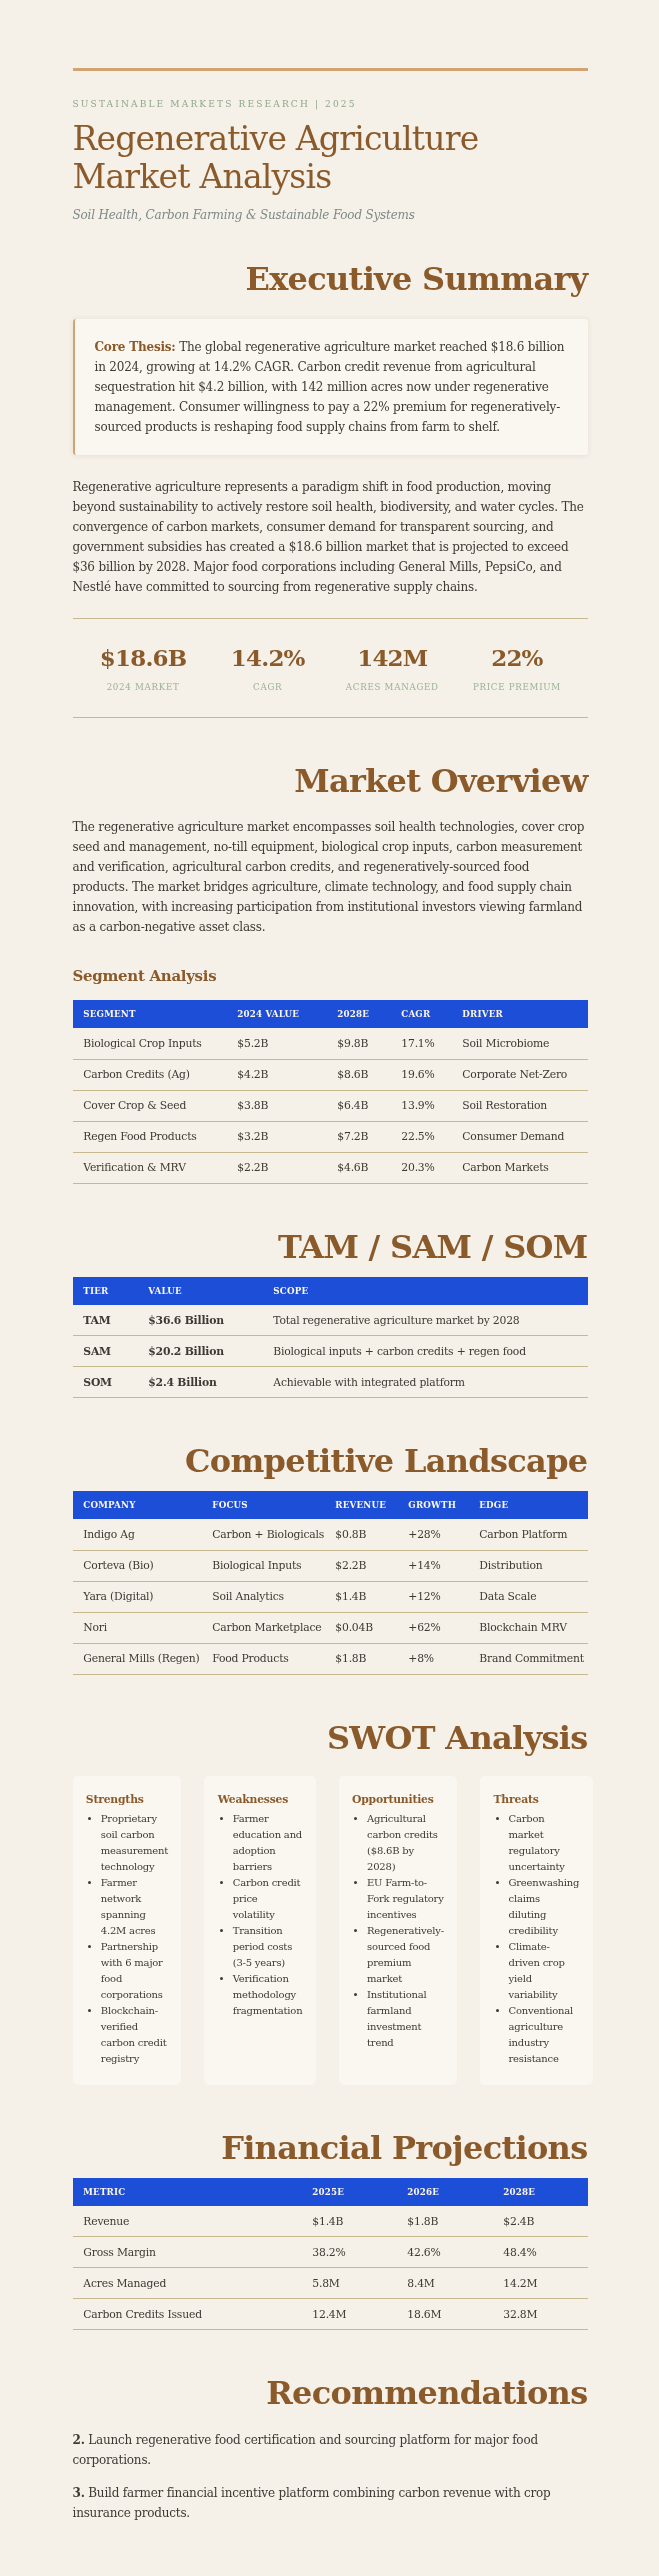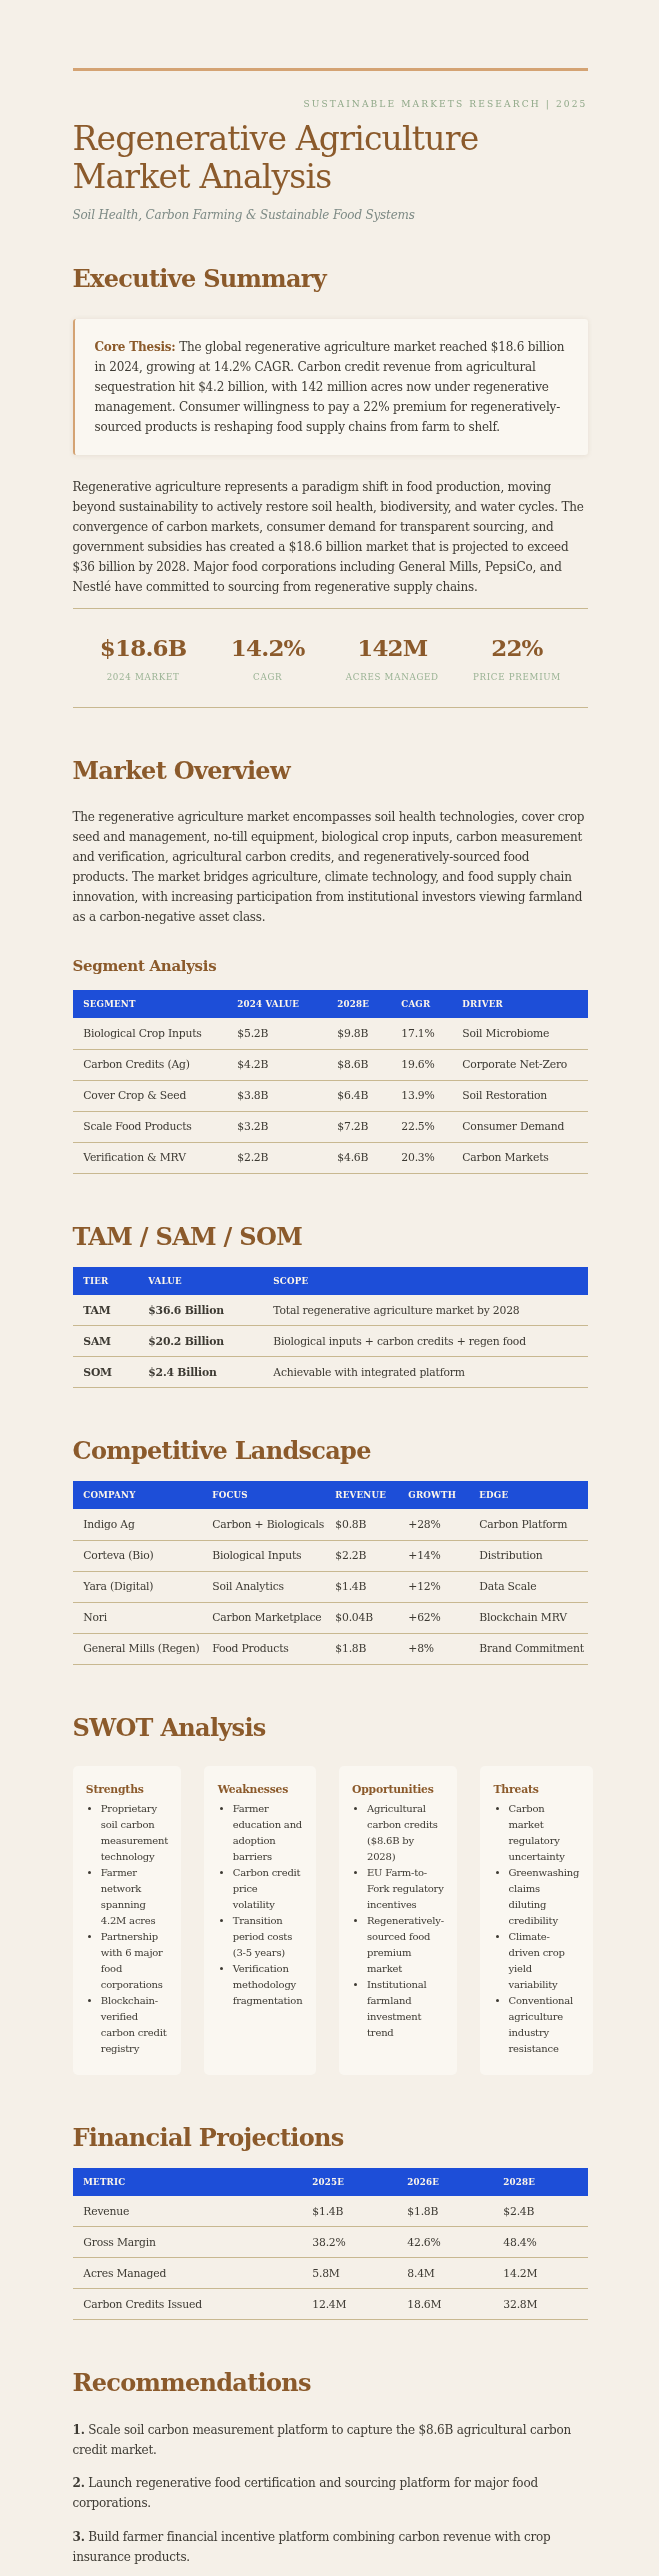--- a/index.html
+++ b/index.html
@@ -8,36 +8,36 @@
       width: 660px;
       font-family: "DejaVu Serif", "Liberation Serif", serif;
       color: #3d3a33;
     }
     .page { width: 515px; margin: 0 auto; padding-top: 68px; padding-bottom: 83px; }
     .top-rule { height: 2.5px; background: #d4a373; }
     .kicker {
       margin-top: 28px;
       font-size: 9.1px; letter-spacing: 2.1px; color: #8fa888;
       text-transform: uppercase;
-      text-align: right;
     }
     h1 {
       margin-top: 11.6px;
       font-family: "DejaVu Serif", serif;
       font-size: 33px; line-height: 38px; font-weight: normal;
       color: #8b5a2b; letter-spacing: -0.8px;
     }
     .subtitle {
       margin-top: 11.6px;
       font-size: 12px; font-style: italic; color: #7d8a85;
       letter-spacing: -0.2px;
     }
     h2 {
-      font-size: 24px; font-weight: bold; color: #8b5a2b; letter-spacing: -0.7px;
+      font-size: 32px; font-weight: bold; color: #8b5a2b; letter-spacing: -0.7px;
       line-height: 30px;
+      text-align: right;
     }
     h3 {
       font-size: 15px; font-weight: bold; color: #8b5a2b; letter-spacing: -0.3px;
     }
     .section { margin-top: 48px; }
     .section.first { margin-top: 42px; }
     .thesis {
       margin-top: 25px;
       background: #faf7f1;
       border-left: 2.5px solid #d4a373;
@@ -45,21 +45,21 @@
       padding: 18.3px 21.6px 18.3px 20px;
       box-shadow: 0 0.8px 5px rgba(120, 90, 50, 0.10);
       font-size: 12px; line-height: 20px; letter-spacing: -0.2px; color: #3d3a33;
     }
     .thesis strong { color: #8b5a2b; }
     p.body {
       margin-top: 21.6px;
       font-size: 12px; line-height: 20px; letter-spacing: -0.2px; color: #3d3a33;
     }
     .metrics {
-      margin-top: 11px;
+      margin-top: 21px;
       border-top: 0.8px solid #c8b890;
       border-bottom: 0.8px solid #c8b890;
       display: flex; justify-content: space-around;
       padding: 25px 8.3px 25px;
     }
     .metric { text-align: center; flex: 1; }
     .metric-value {
       font-size: 23px; font-weight: bold; color: #8b5a2b; letter-spacing: -0.8px;
       line-height: 28px;
     }
@@ -183,21 +183,21 @@
             <td>Corporate Net-Zero</td>
           </tr>
           <tr>
             <td>Cover Crop &amp; Seed</td>
             <td>$3.8B</td>
             <td>$6.4B</td>
             <td>13.9%</td>
             <td>Soil Restoration</td>
           </tr>
           <tr>
-            <td>Scale Food Products</td>
+            <td>Regen Food Products</td>
             <td>$3.2B</td>
             <td>$7.2B</td>
             <td>22.5%</td>
             <td>Consumer Demand</td>
           </tr>
           <tr>
             <td>Verification &amp; MRV</td>
             <td>$2.2B</td>
             <td>$4.6B</td>
             <td>20.3%</td>
@@ -385,20 +385,19 @@
           <td>12.4M</td>
           <td>18.6M</td>
           <td>32.8M</td>
         </tr>
       </tbody>
     </table>
   </section>
 
   <section class="section">
     <h2>Recommendations</h2>
-    <p class="rec"><span class="num">1.</span><span> Scale soil carbon measurement platform to capture the $8.6B agricultural carbon credit market.</span></p>
     <p class="rec"><span class="num">2.</span><span> Launch regenerative food certification and sourcing platform for major food corporations.</span></p>
     <p class="rec"><span class="num">3.</span><span> Build farmer financial incentive platform combining carbon revenue with crop insurance products.</span></p>
 
   </section>
 
 </div>
 
 
 </body></html>

